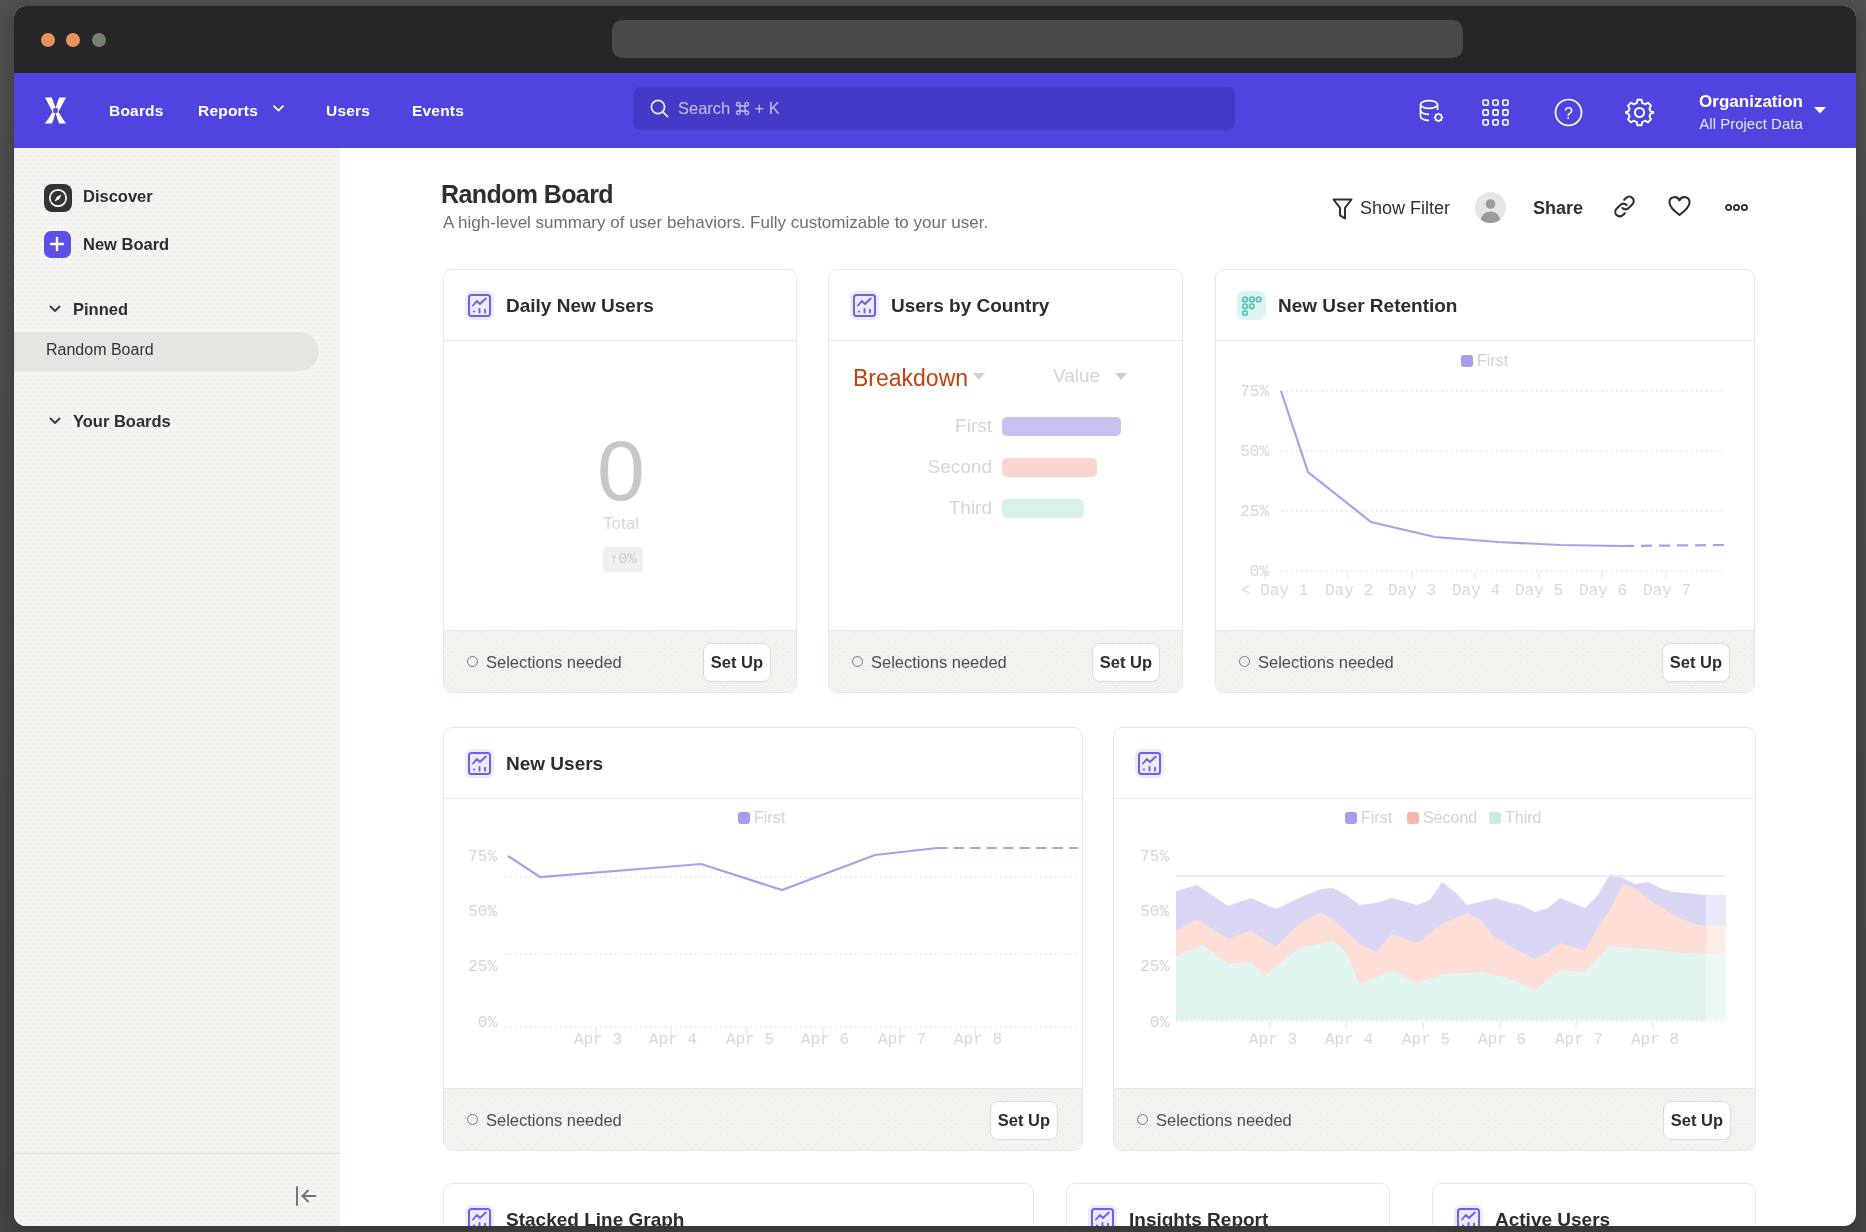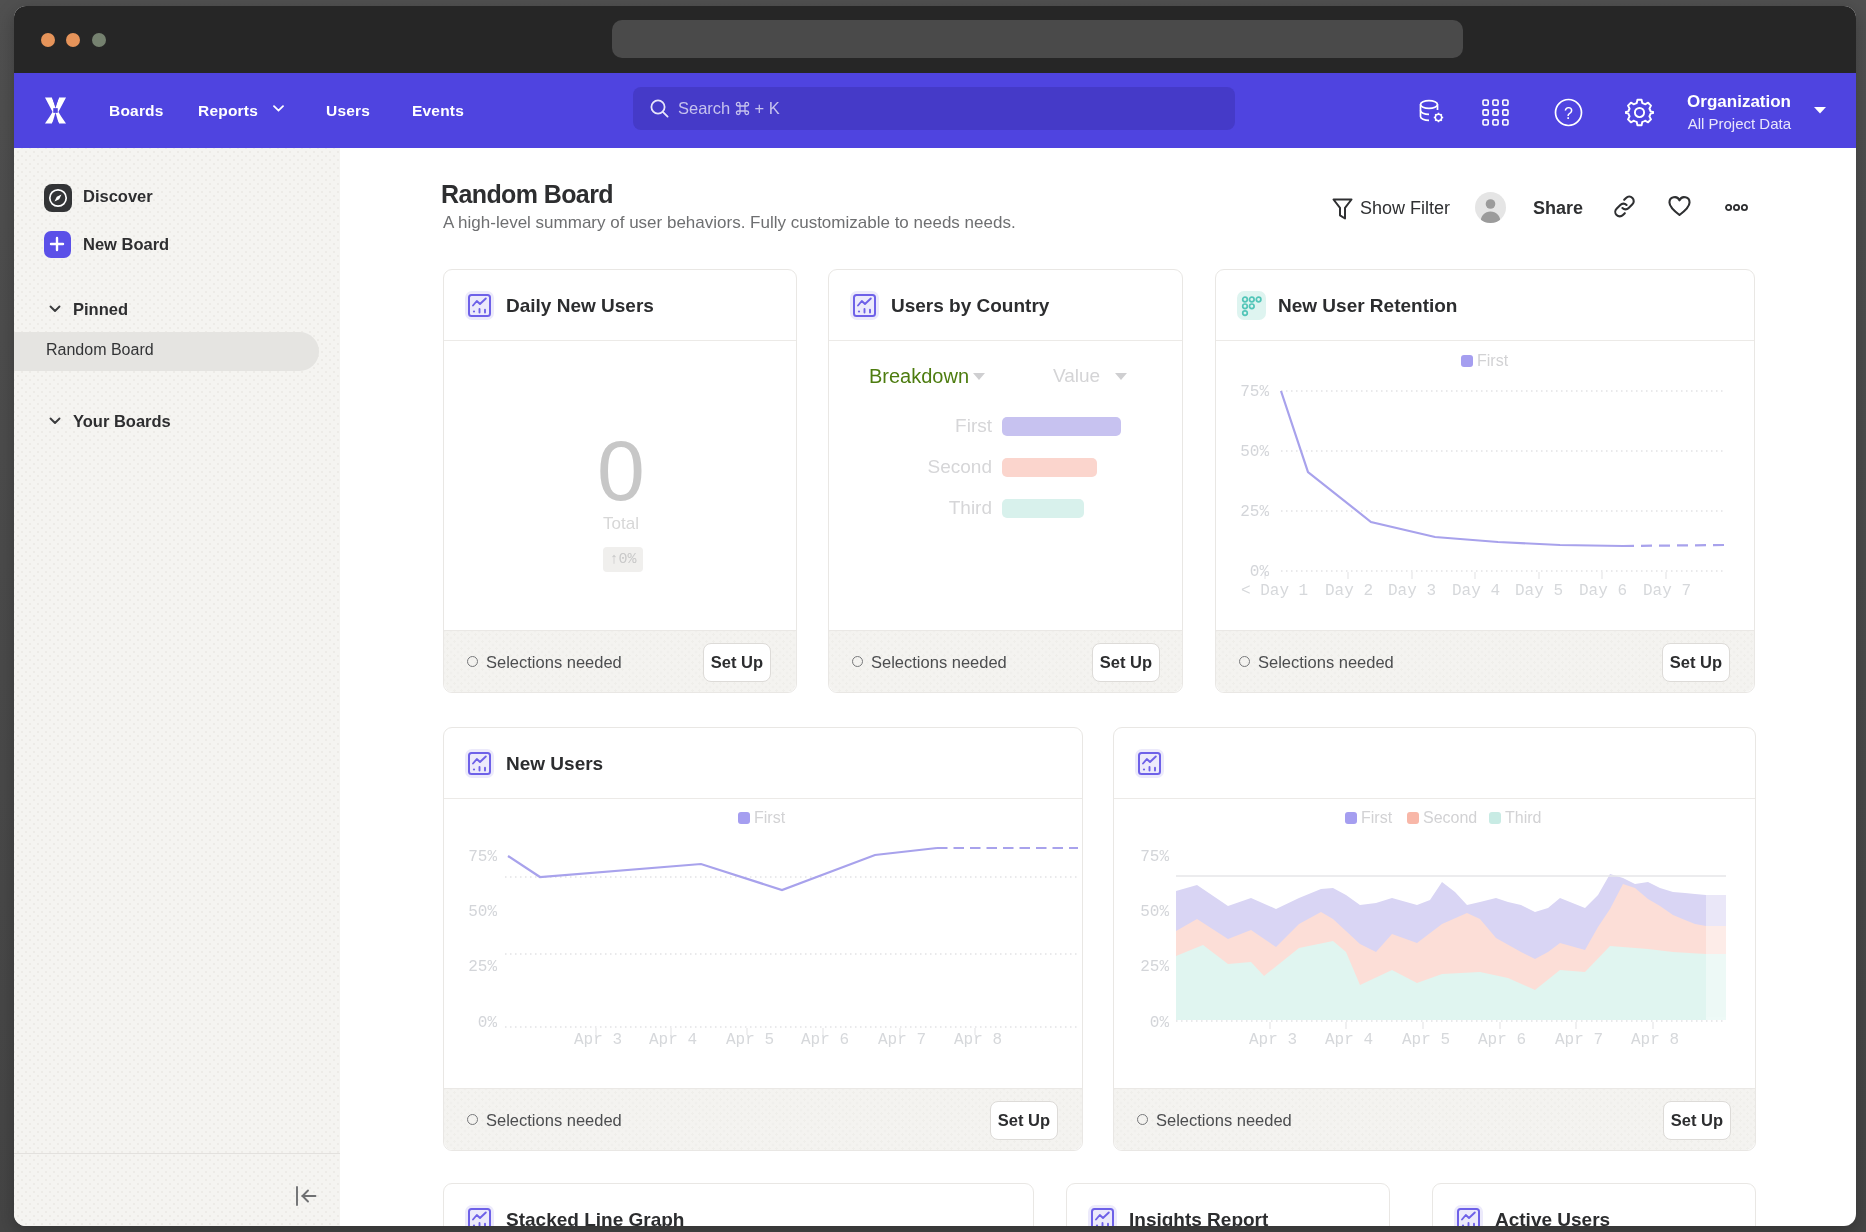--- a/index.html
+++ b/index.html
@@ -90,21 +90,21 @@
           <rect x="20.8" y="20.8" width="5.2" height="5.2" rx="1.2"></rect>
       </g>
     </svg>
     <svg class="abs" style="left:1540px;top:25px" width="29" height="29" viewBox="0 0 29 29">
       <circle cx="14.5" cy="14.5" r="13" stroke="#fff" stroke-width="1.7" fill="none"></circle>
       <text x="14.5" y="20.5" text-anchor="middle" font-size="16" font-family="Liberation Sans" fill="#fff">?</text>
     </svg>
     <svg class="abs" style="left:1611px;top:25px" width="29" height="29" viewBox="0 0 24 24">
       <path d="M10.3 1.5 L13.7 1.5 L14.3 4.2 A8 8 0 0 1 16.6 5.2 L19.1 3.9 L21.5 6.3 L20.2 8.8 A8 8 0 0 1 21.2 11.1 L23.9 11.7 L23.9 12.3 L21.2 12.9 A8 8 0 0 1 20.2 15.2 L21.5 17.7 L19.1 20.1 L16.6 18.8 A8 8 0 0 1 14.3 19.8 L13.7 22.5 L10.3 22.5 L9.7 19.8 A8 8 0 0 1 7.4 18.8 L4.9 20.1 L2.5 17.7 L3.8 15.2 A8 8 0 0 1 2.8 12.9 L0.1 12.3 L0.1 11.7 L2.8 11.1 A8 8 0 0 1 3.8 8.8 L2.5 6.3 L4.9 3.9 L7.4 5.2 A8 8 0 0 1 9.7 4.2 Z M12 8.2 A3.8 3.8 0 1 0 12 15.8 A3.8 3.8 0 1 0 12 8.2 Z" fill="none" stroke="#fff" stroke-width="1.6" stroke-linejoin="round"></path>
     </svg>
-    <div style="position:absolute;right:65px;top:19px;text-align:right">
+    <div style="position:absolute;right:53px;top:19px;text-align:center">
       <div style="font-size:17px;font-weight:600">Organization</div>
       <div style="font-size:15px;color:#e8e6fb;margin-top:3px">All Project Data</div>
     </div>
     <svg class="abs" style="left:1799px;top:33px" width="14" height="9" viewBox="0 0 14 9">
         <path d="M1 1 L7 7.5 L13 1 Z" fill="#fff"></path>
       </svg>
   </div>
 
   <div id="side">
     <div class="sicon" style="left:30px;top:36px;width:28px;height:28px;background:#333436">
@@ -135,21 +135,21 @@
     <svg class="abs" style="left:281px;top:1038px" width="22" height="20" viewBox="0 0 22 20">
       <g stroke="#6f7072" stroke-width="1.9" fill="none" stroke-linecap="round">
           <path d="M2 1 L2 19"></path>
           <path d="M7.5 10 L20.5 10"></path>
           <path d="M13 4.5 L7.5 10 L13 15.5"></path>
         </g>
     </svg>
   </div>
 
   <h1>Random Board</h1>
-  <div id="subtitle">A high-level summary of user behaviors. Fully customizable to needs needs.</div>
+  <div id="subtitle">A high-level summary of user behaviors. Fully customizable to your user.</div>
 
   <svg class="abs" style="left:1318px;top:192px" width="21" height="23" viewBox="0 0 21 23">
       <path d="M1.5 1.5 L19.5 1.5 L13 9.8 L13 20.5 L8 17.3 L8 9.8 Z" stroke="#2f3032" stroke-width="2" fill="none" stroke-linejoin="round"></path>
     </svg>
   <div class="abs" style="left:1346px;top:192px;font-size:18px;font-weight:500;color:#2f3032">Show Filter</div>
   <div class="abs" style="left:1461px;top:186px;width:31px;height:31px;border-radius:50%;background:#e5e5e5;overflow:hidden">
     <svg width="31" height="31" viewBox="0 0 31 31">
         <circle cx="15.5" cy="12" r="4.8" fill="#9b9b9b"></circle>
         <path d="M5.5 31 C5.5 23.5 9.8 19.5 15.5 19.5 C21.2 19.5 25.5 23.5 25.5 31 Z" fill="#9b9b9b"></path>
       </svg>
@@ -194,21 +194,21 @@
 
   <div class="card" style="left:814px;top:263px;width:355px;height:424px">
     <div class="chead"></div>
     <div class="cicon"><svg width="29" height="29" viewBox="0 0 29 29">
           <rect x="4" y="4" width="21" height="21" rx="2.5" stroke="#6e61e8" stroke-width="2" fill="none"></rect>
           <polyline points="8,14.5 11.8,10 15,13 20.8,7.5" stroke="#6e61e8" stroke-width="1.9" fill="none" stroke-linecap="round" stroke-linejoin="round"></polyline>
           <circle cx="9" cy="20.5" r="1.1" fill="#6e61e8"></circle>
           <path d="M14.5 18 L14.5 21.5 M20 18.8 L20 21.5" stroke="#6e61e8" stroke-width="1.9" stroke-linecap="round"></path>
         </svg></div>
     <div class="ctitle">Users by Country</div>
-    <div class="abs" style="left:40px;top:95px;font-size:20px;color:#4d7c0f">Breakdown</div>
+    <div class="abs" style="left:24px;top:95px;font-size:23px;color:#c2410c">Breakdown</div>
     <div class="abs" style="left:144px;top:103px;width:0;height:0;border-left:6px solid transparent;border-right:6px solid transparent;border-top:7px solid #cfcfd1"></div>
     <div class="abs" style="left:224px;top:95px;font-size:19px;color:#d4d4d6">Value</div>
     <div class="abs" style="left:286px;top:103px;width:0;height:0;border-left:6px solid transparent;border-right:6px solid transparent;border-top:7px solid #cfcfd1"></div>
     <div class="abs" style="left:0px;top:145px;width:163px;text-align:right;font-size:19px;color:#d6d6d8">First</div>
     <div class="abs" style="left:0px;top:186px;width:163px;text-align:right;font-size:19px;color:#d6d6d8">Second</div>
     <div class="abs" style="left:0px;top:227px;width:163px;text-align:right;font-size:19px;color:#d6d6d8">Third</div>
     <div class="abs" style="left:173px;top:147px;width:119px;height:19px;background:#c7c2f0;border-radius:5px"></div>
     <div class="abs" style="left:173px;top:188px;width:95px;height:19px;background:#fbd5cd;border-radius:5px"></div>
     <div class="abs" style="left:173px;top:229px;width:82px;height:19px;background:#d8f1ec;border-radius:5px"></div>
     <div class="cfoot">

